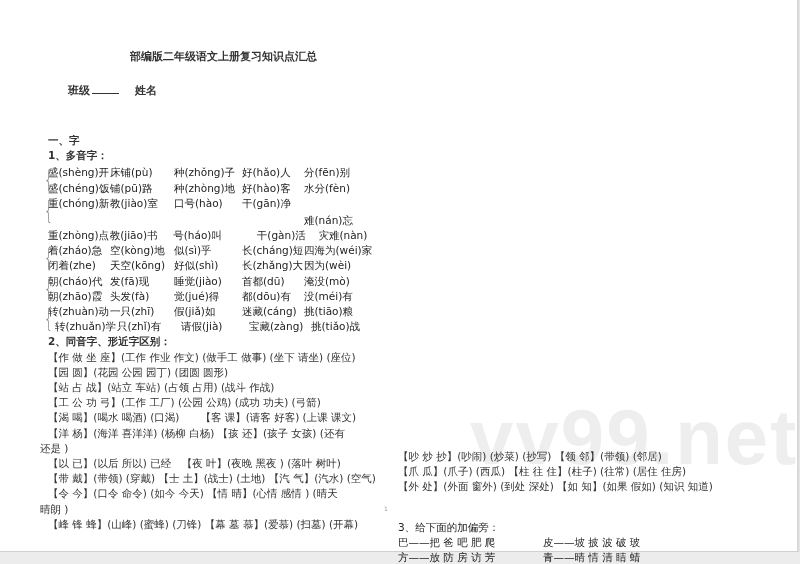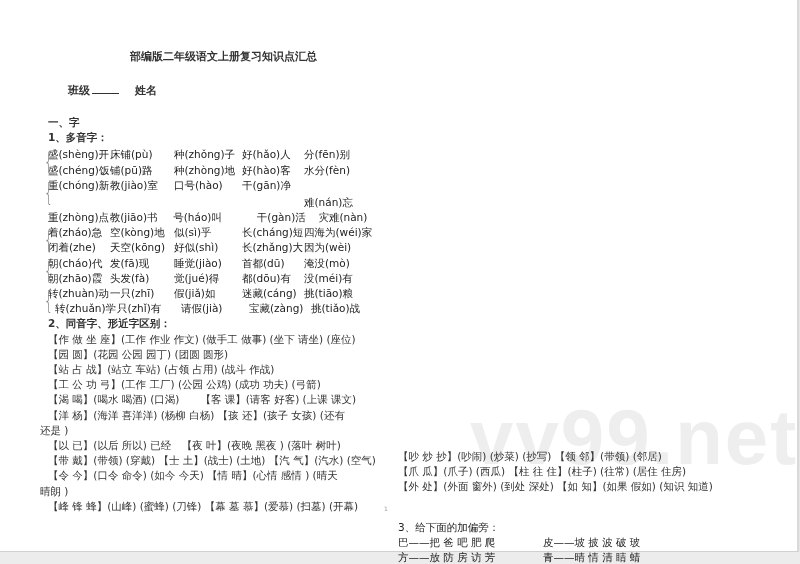--- a/index.html
+++ b/index.html
@@ -25,21 +25,21 @@
 <body>
 
 <div class="page">
   <div class="watermark">vv99.net</div>
 
   <div class="title fg">部编版二年级语文上册复习知识点汇总</div>
   <div class="classline fg">
     <span>班级</span><span class="blank"></span><span>姓名</span>
   </div>
 
-  <div class="col left fg" style="top:85px;">
+  <div class="col left fg" style="top:103px;">
     <div class="h">一、字</div>
     <div class="h">1、多音字：</div>
 
     <div id="polyphones" style="margin-top:2px;">
         <div style="position: relative;">
           <span style="position: absolute; left: -7px; top: 2px; font-size: 24px; line-height: 26px; color: rgb(136, 136, 136); font-weight: 100; transform: scaleX(0.6);">{</span>
           <div style="display: flex;">
             <span style="display: inline-block; width: 62px;">盛(shèng)开</span>
             <span style="display: inline-block; width: 64px;">床铺(pù)</span>
             <span style="display: inline-block; width: 68px;">种(zhǒng)子</span>

